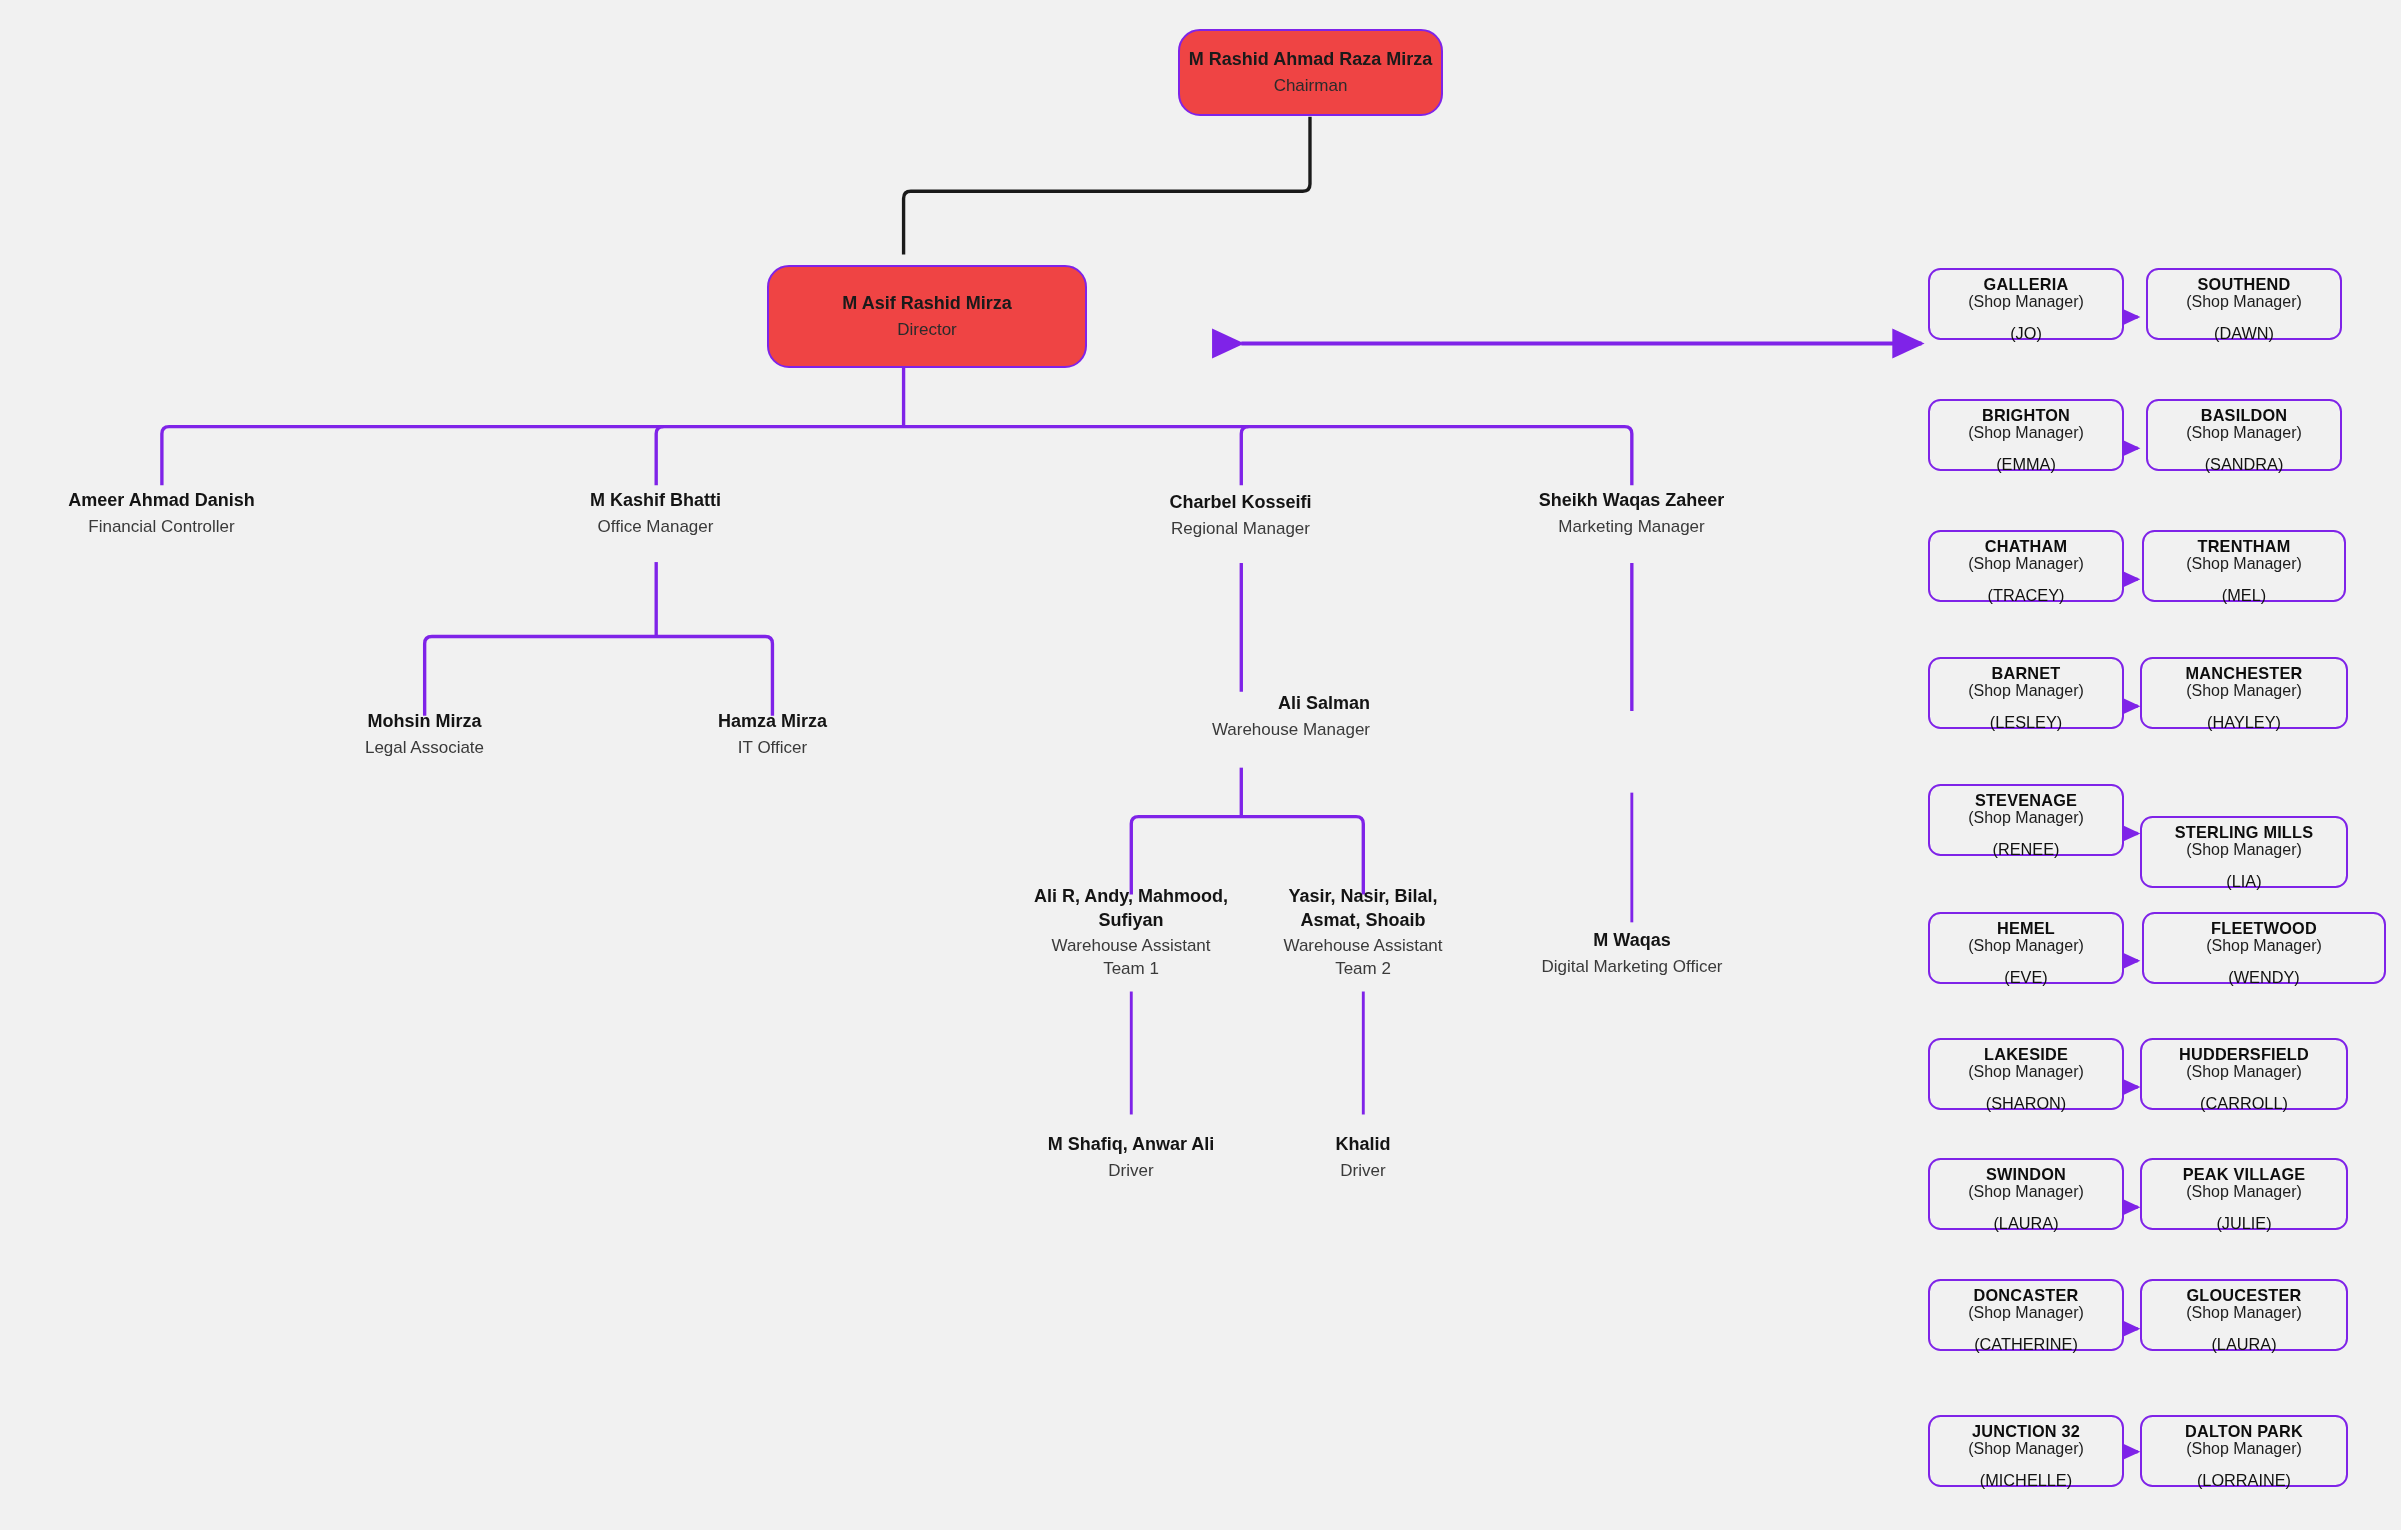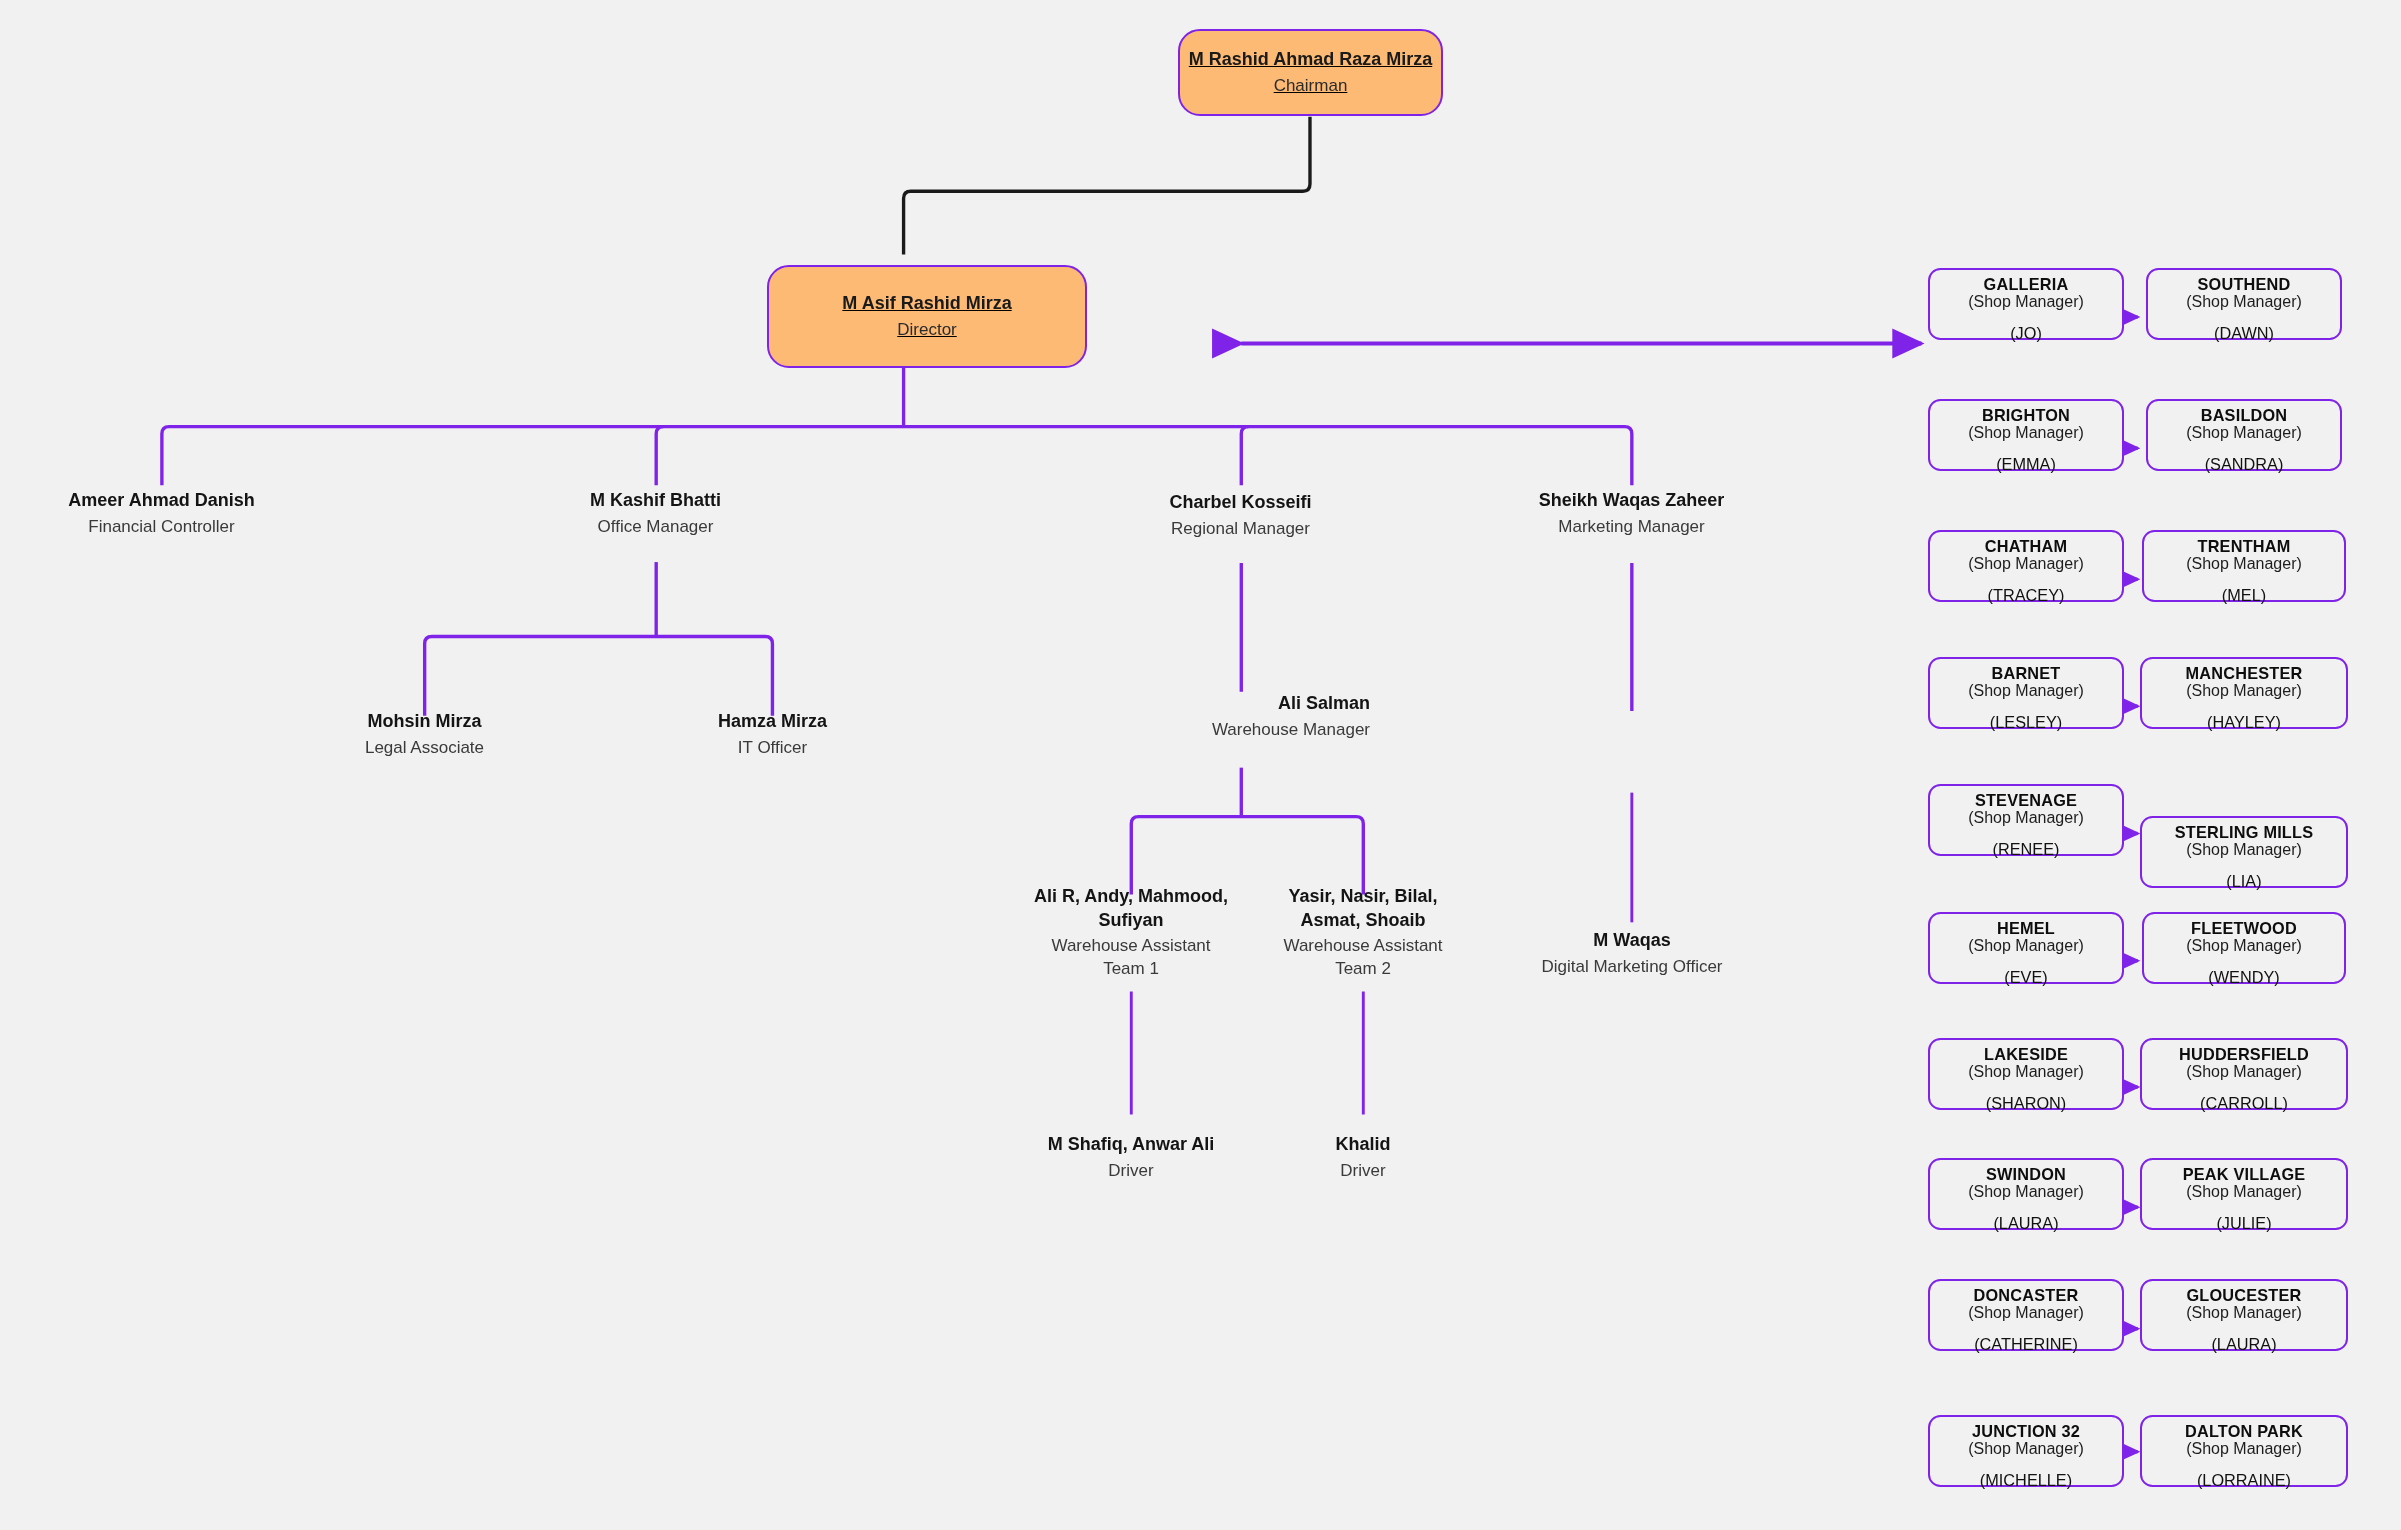--- a/index.html
+++ b/index.html
@@ -21,30 +21,29 @@
     top: 0;
     width: 2411px;
     height: 1531px;
     pointer-events: none;
   }
 
   
   .box-node {
     position: absolute;
     box-sizing: border-box;
-    background: #fdba74;
+    background: #ef4444;
     border: 2.9px solid #7f23e8;
     border-radius: 22px;
     display: flex;
     flex-direction: column;
     align-items: center;
     justify-content: center;
     text-align: center;
     z-index: 3;
-    text-decoration: underline;
   }
   .box-node .n-name {
     font-weight: bold;
     font-size: 18px;
     color: #1a1a1a;
     line-height: 1.2;
   }
   .box-node .n-title {
     font-size: 17px;
     color: #2b2b2b;
@@ -302,21 +301,21 @@
     <div class="s-rule"></div>
     <div class="s-mgr">(LIA)</div>
   </div>
 
   <div class="shop-box" style="left:1928px; top:912px; width:196px; height:72px;">
     <div class="s-name">HEMEL</div>
     <div class="s-role">(Shop Manager)</div>
     <div class="s-rule"></div>
     <div class="s-mgr">(EVE)</div>
   </div>
-  <div class="shop-box" style="left:2142px; top:912px; width:204px; height:72px;">
+  <div class="shop-box" style="left:2142px; top:912px; width:244px; height:72px;">
     <div class="s-name">FLEETWOOD</div>
     <div class="s-role">(Shop Manager)</div>
     <div class="s-rule"></div>
     <div class="s-mgr">(WENDY)</div>
   </div>
 
   <div class="shop-box" style="left:1928px; top:1038px; width:196px; height:72px;">
     <div class="s-name">LAKESIDE</div>
     <div class="s-role">(Shop Manager)</div>
     <div class="s-rule"></div>

